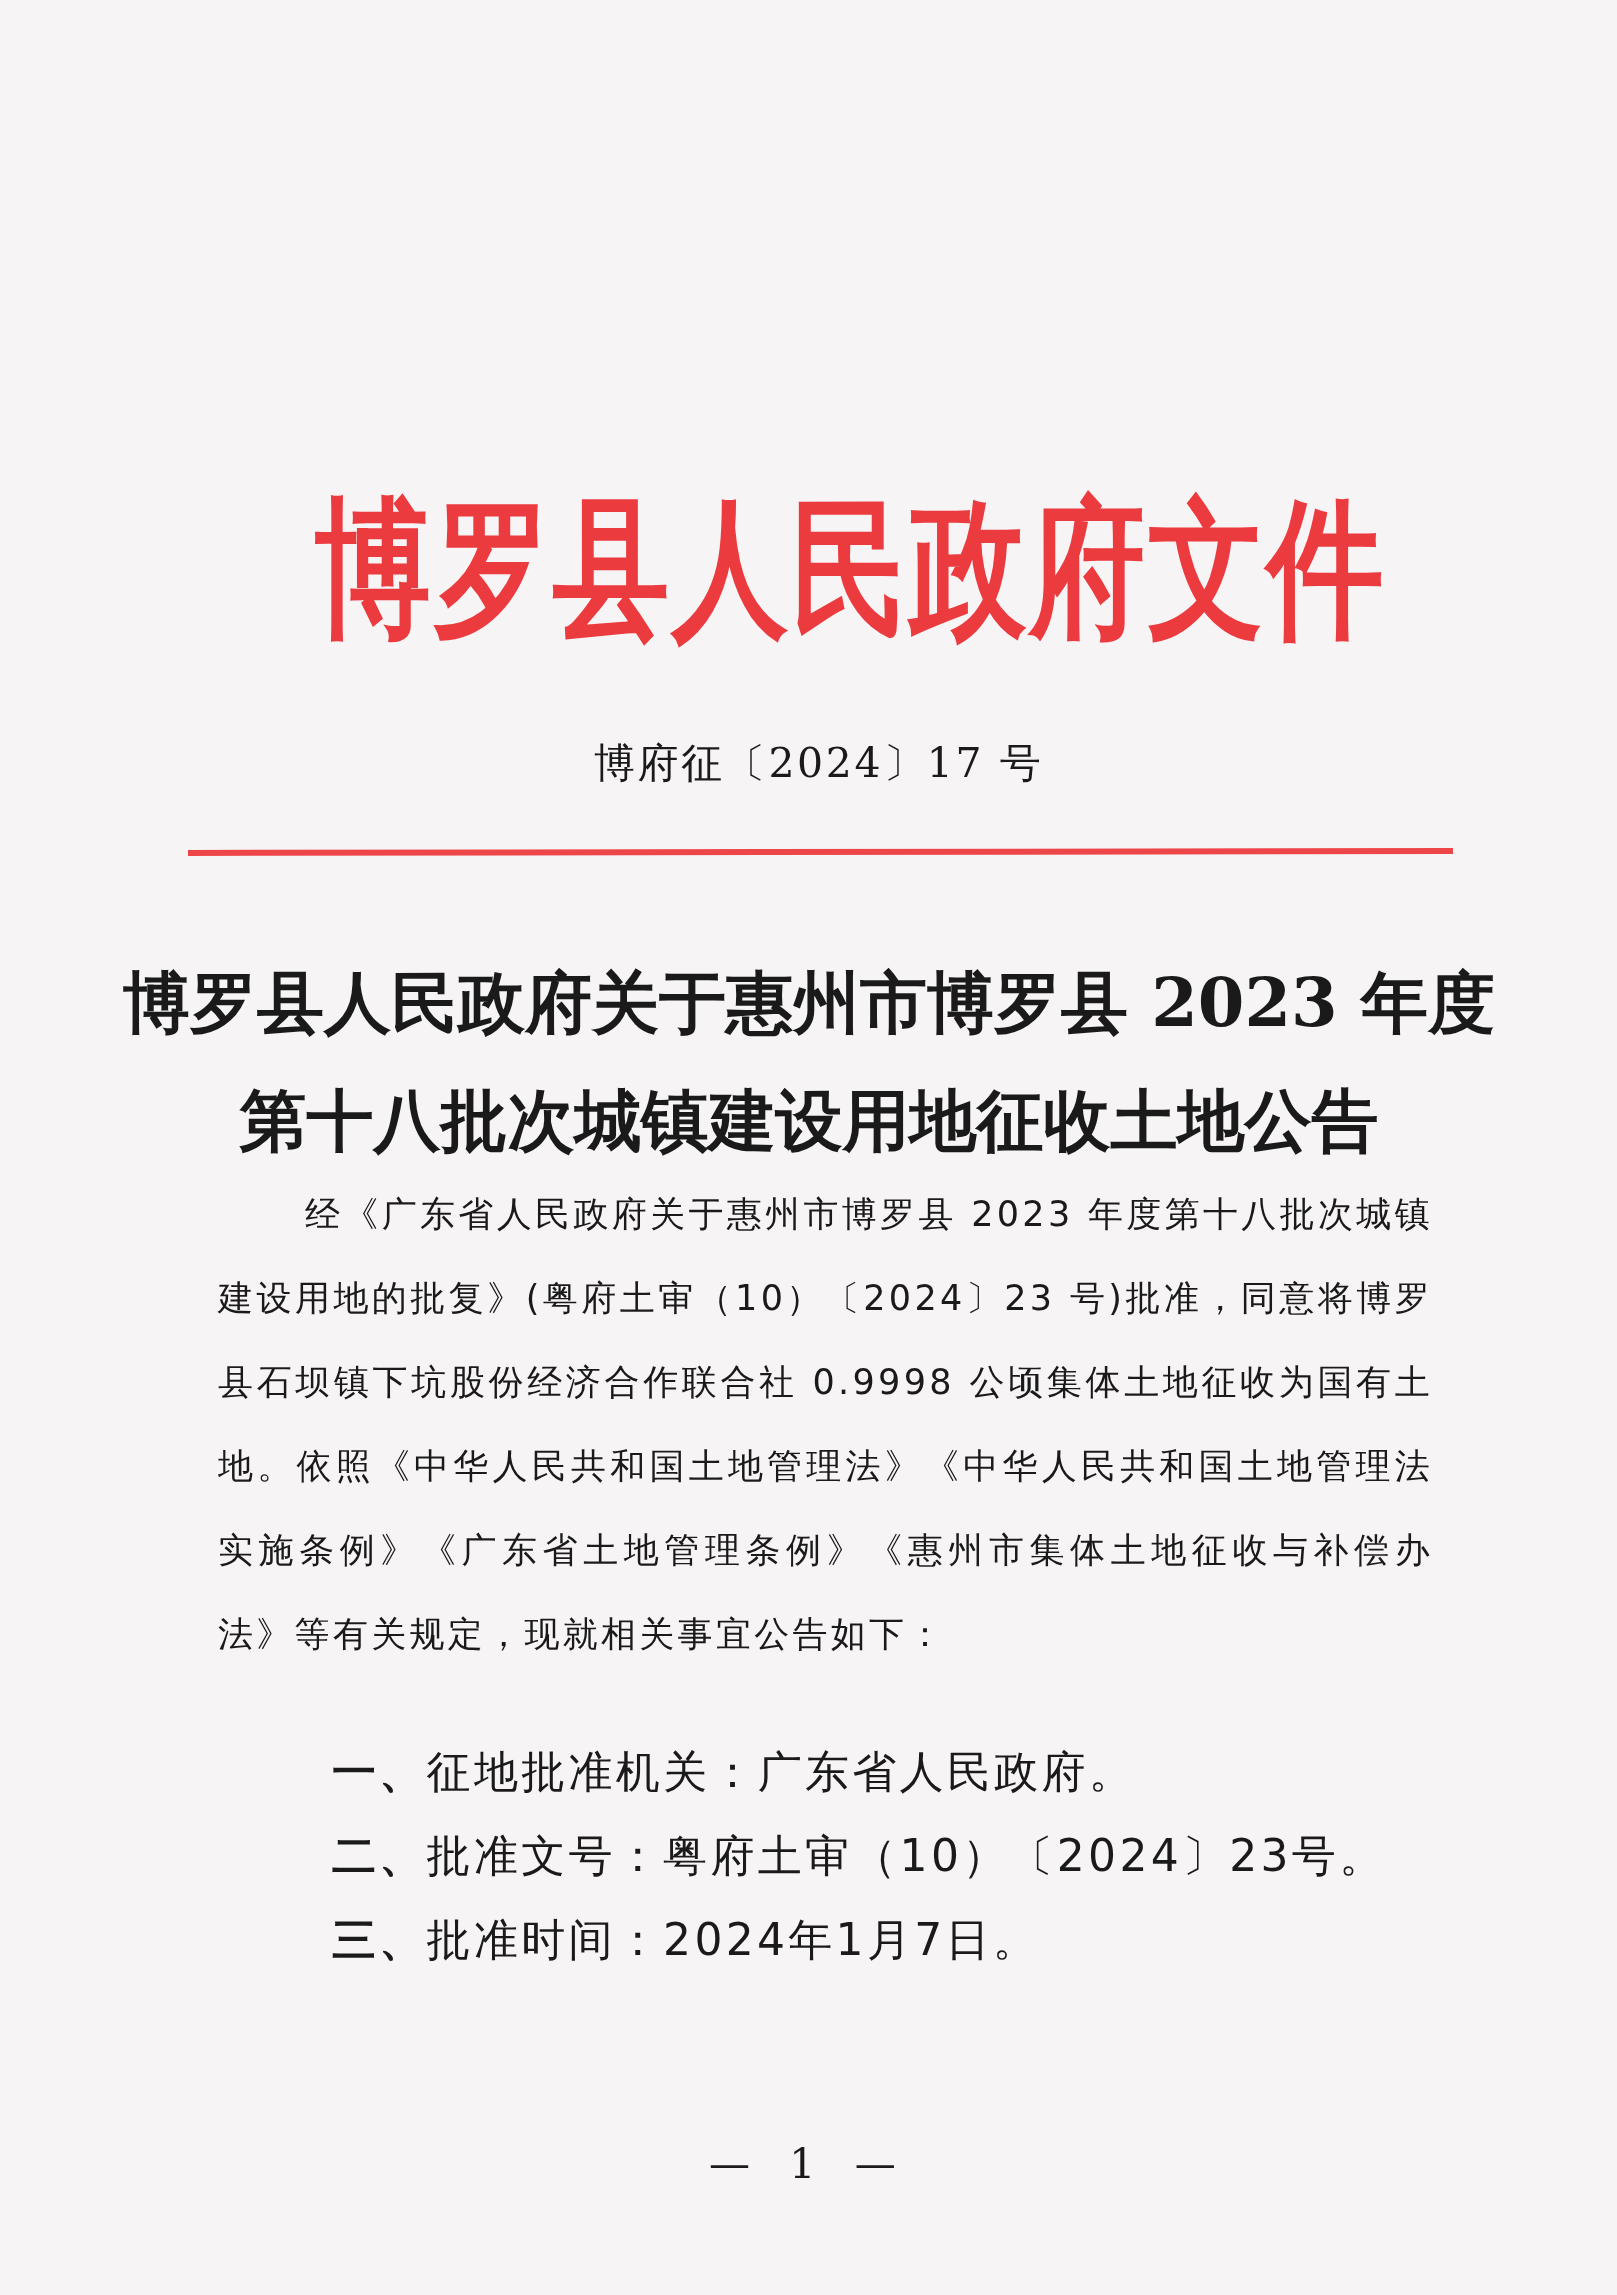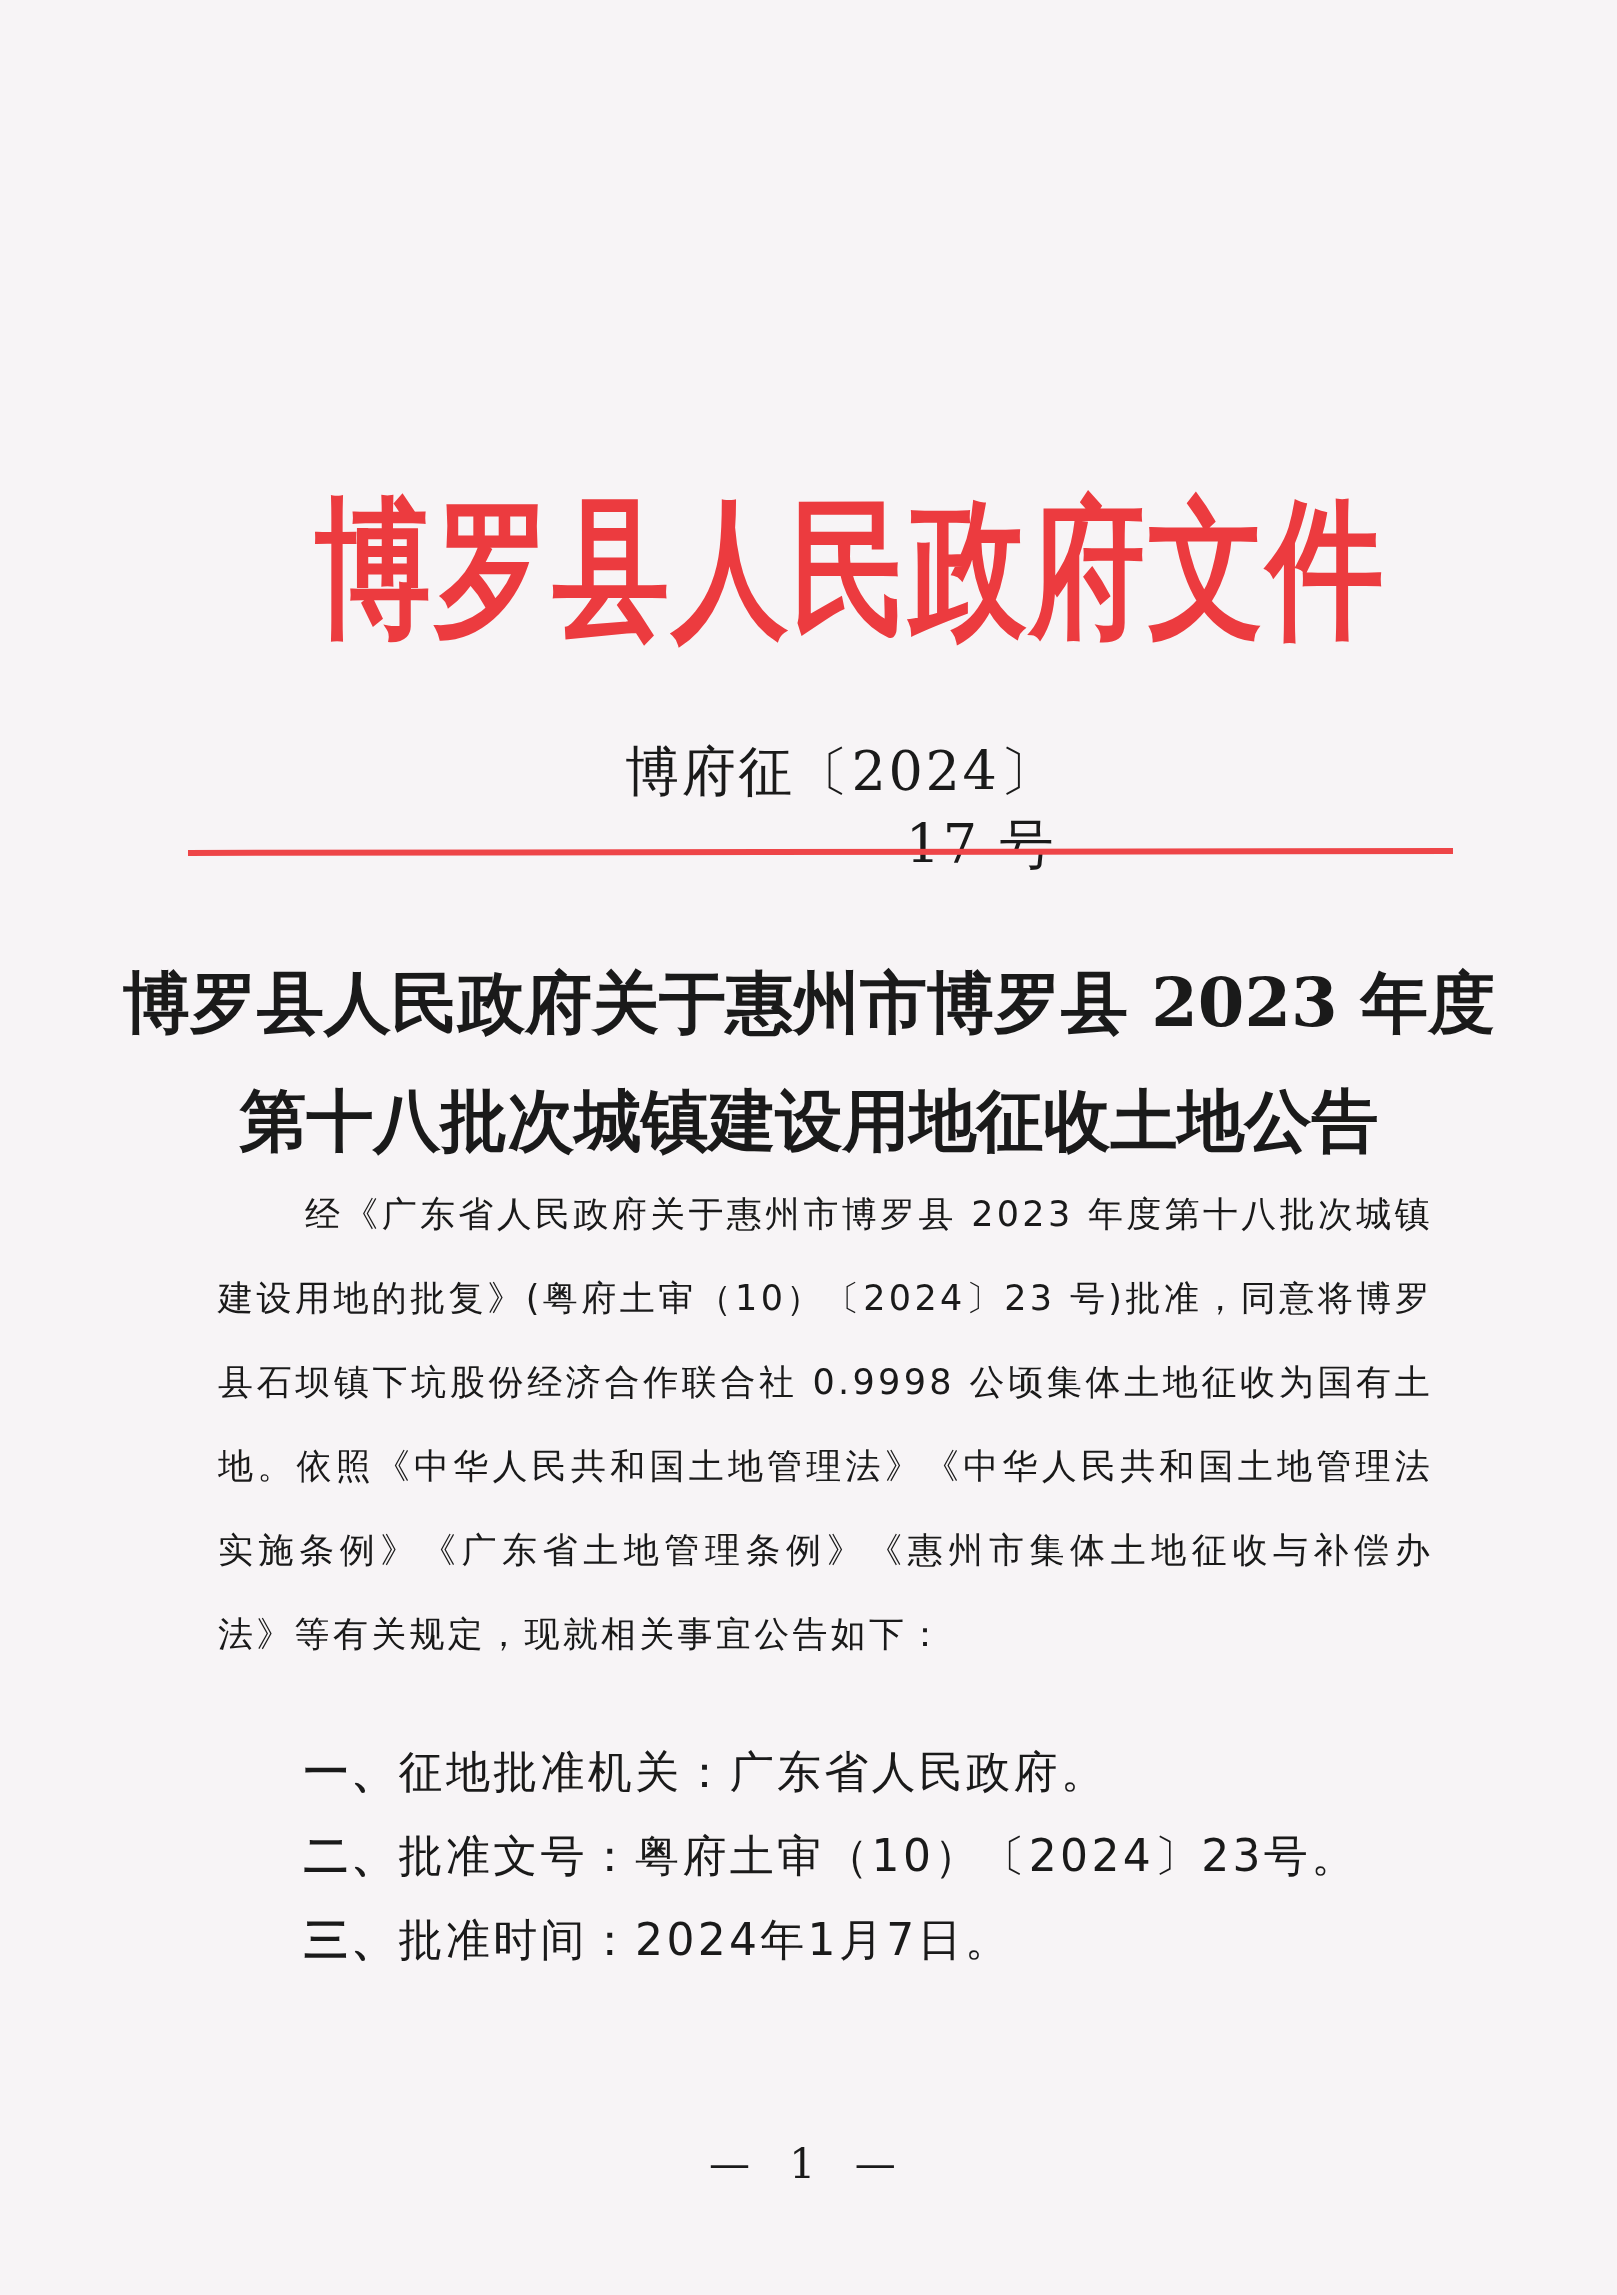--- a/index.html
+++ b/index.html
@@ -12,21 +12,21 @@
   }
   .masthead {
     position: absolute; left: 304px; top: 482px; width: 1043px; height: 172px;
     display: flex; justify-content: space-between; align-items: center;
     color: #ec3b3f; font-size: 142px; font-weight: bold; line-height: 1;
     transform: scaleY(1.06);
   }
   .masthead span { display: inline-block; width: 119px; text-align: center; transform: scaleX(0.82); }
   .docnum {
     position: absolute; left: 594px; top: 736px; width: 462px;
-    font-size: 54px; text-align: right; letter-spacing: 2.6px;
+    font-size: 41px; text-align: left; letter-spacing: 2.6px;
   }
   .redline {
     position: absolute; left: 188px; top: 849px; width: 1265px; height: 6px;
     background: #ee4548; transform: rotate(-0.08deg);
   }
   .title {
     position: absolute; left: 0; width: 1618px; text-align: center;
     font-size: 67px; font-weight: bold; letter-spacing: 0px;
   }
   .title.l1 { top: 958px; }
@@ -35,21 +35,21 @@
     position: absolute; left: 218px; top: 1172px; width: 1215px;
     font-size: 35px; line-height: 84px; letter-spacing: 3.3px; text-align: justify;
     font-family: "DejaVu Sans", "Liberation Sans", sans-serif;
   }
   .body-text p { margin: 0; text-indent: 87px; }
   .items {
     position: absolute; left: 304px; top: 1730px; width: 1123px;
     font-size: 44px; line-height: 84px; letter-spacing: 3.3px;
     font-family: "DejaVu Sans", "Liberation Sans", sans-serif;
   }
-  .items div { white-space: nowrap; }
+  .items div { white-space: nowrap; margin-left: 28px; }
   .items .num { font-weight: bold; }
   .pageno {
     position: absolute; left: 0; width: 1618px; top: 2140px; text-align: center;
     font-size: 41px; letter-spacing: 13.2px;
   }
 </style>
 </head>
 <body>
 
 <div class="masthead">

